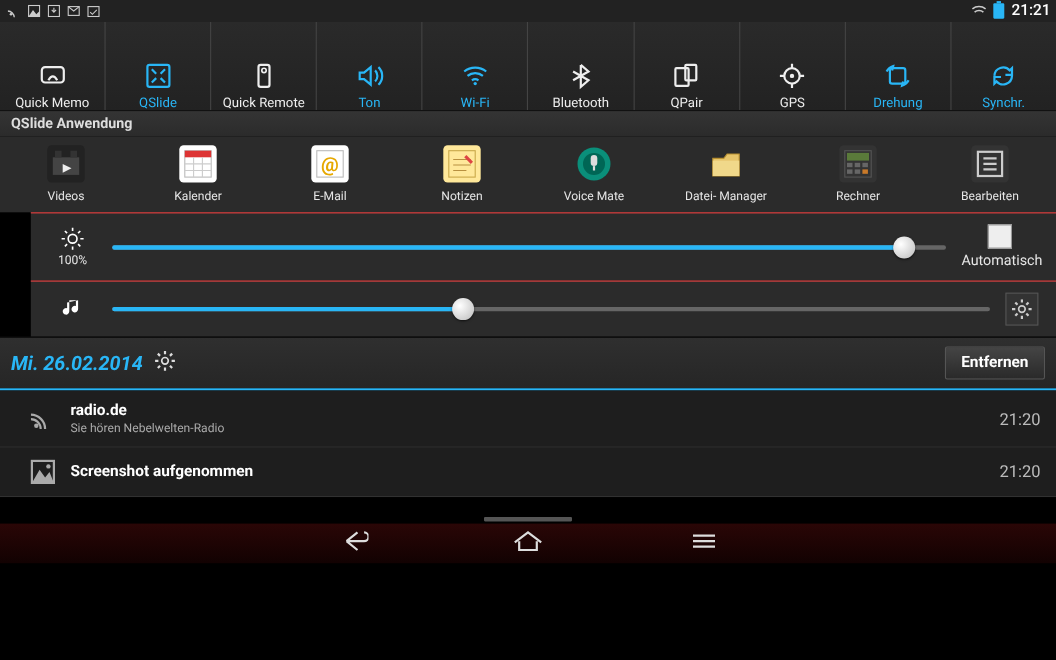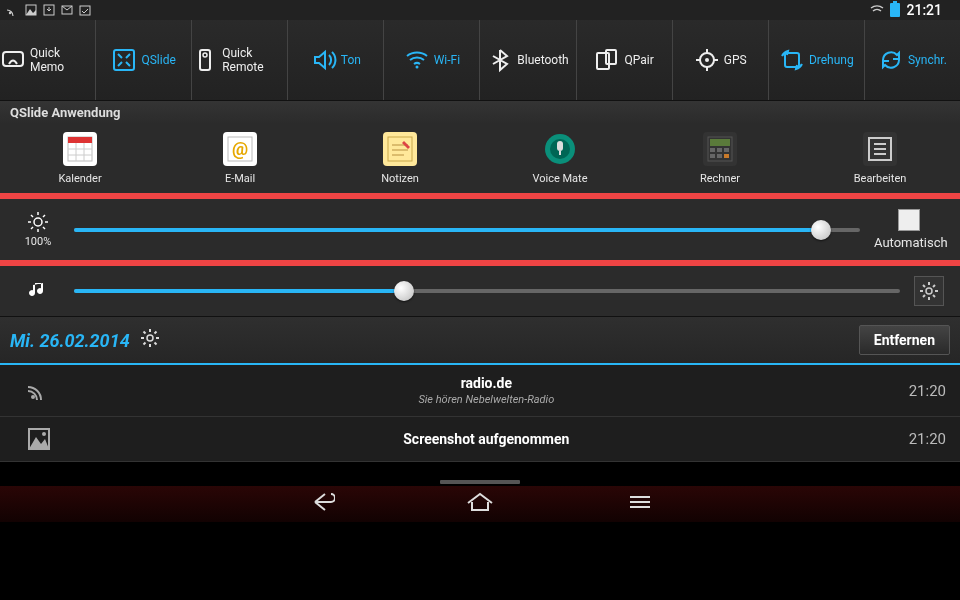--- a/index.html
+++ b/index.html
@@ -1,61 +1,61 @@
 <!DOCTYPE html>
 <html><head>
 <meta charset="utf-8">
 <style>
   * { box-sizing: border-box; margin: 0; padding: 0; font-family: -apple-system, "Segoe UI", Roboto, sans-serif; }
   body { width: 960px; height: 600px; background: #000; color: #e6e6e6; overflow: hidden; }
   
   
   .status-bar { height: 20px; background: #222; display: flex; align-items: center; font-size: 11px; }
   .status-left { display: flex; gap: 4px; padding-left: 6px; }
-  .status-right { margin-left: auto; display: flex; align-items: center; gap: 6px; padding-right: 18px; }
+  .status-right { margin-left: auto; display: flex; align-items: center; gap: 6px; padding-right: 5px; }
   .status-icon { width: 14px; height: 14px; display:inline-flex; align-items:center; justify-content:center; }
   .time { font-size: 14px; font-weight: 500; color: #fff; }
   
   
   .toggles { display: flex; background: linear-gradient(#2a2a2a,#222); border-bottom: 1px solid #111; }
-  .toggle { flex: 1; height: 80px; border-right: 1px solid #444; display: flex; flex-direction: row; align-items: center; justify-content: center; gap: 4px; font-size: 12px; color: #eee; cursor: pointer; }
+  .toggle { flex: 1; height: 80px; border-right: 1px solid #444; display: flex; flex-direction: column; align-items: center; justify-content: flex-end; gap: 4px; font-size: 12px; color: #eee; cursor: pointer; }
   .toggle:last-child { border-right: none; }
   .toggle.active { color: #29b6f6; }
   .toggle .ticon { width: 26px; height: 26px; display:flex; align-items:center; justify-content:center; }
   
   
   .section-title { background: linear-gradient(#343434,#2b2b2b); padding: 4px 10px; font-size: 13px; font-weight: bold; color: #ddd; }
   .apps { display: flex; background: #2b2b2b; padding: 8px 0; }
   .app { flex: 1; display: flex; flex-direction: column; align-items: center; gap: 6px; font-size: 11px; cursor: pointer; }
   .app-icon { width: 34px; height: 34px; border-radius: 4px; display:flex; align-items:center; justify-content:center; font-size:18px; }
   
   
-  .slider-row { display: flex; align-items: center; background: #2b2b2b; padding: 10px 16px; gap: 14px; border-top: 6px solid #ef4444; }
+  .slider-row { display: flex; align-items: center; background: #2b2b2b; padding: 10px 16px; gap: 14px; border-top: 1px solid #ef4444; margin-left: 28px; }
   .slider-label { width: 44px; text-align: center; font-size: 11px; }
   .slider-label svg { display:block; margin:0 auto 2px; }
   .slider { flex: 1; position: relative; height: 20px; }
   .track { position:absolute; top:8px; left:0; right:0; height:4px; background:#666; border-radius:2px; }
   .fill { position:absolute; top:8px; left:0; height:4px; background:#29b6f6; border-radius:2px; }
   .thumb { position:absolute; top:0; width:20px; height:20px; background:radial-gradient(circle at 35% 35%, #fff,#bbb); border-radius:50%; margin-left:-10px; box-shadow:0 1px 2px rgba(0,0,0,.6); }
   .auto-toggle { width: 70px; text-align:center; font-size: 13px; }
   .checkbox { width:22px; height:22px; background:#eee; margin:0 auto 4px; border:1px solid #999; }
   .gear-btn { width:30px; height:30px; background:#333; border:1px solid #555; display:flex; align-items:center; justify-content:center; cursor:pointer; }
   
   
   .date-row { background: linear-gradient(#2f2f2f,#262626); padding: 8px 10px; display:flex; align-items:center; border-top:1px solid #111; border-bottom:2px solid #29b6f6; }
   .date-text { color:#29b6f6; font-size:18px; font-weight:bold; font-style:italic;text-align:center; }
   .date-gear { margin-left:10px; cursor:pointer; }
   .btn-clear { margin-left:auto; background:linear-gradient(#444,#2a2a2a); border:1px solid #555; color:#fff; padding:6px 14px; font-size:14px; font-weight:bold; border-radius:2px; cursor:pointer; }
   
   
-  .notif { display:flex; align-items:center; padding:10px 14px; background:#1e1e1e; border-bottom:1px solid #333;text-align:center; }
+  .notif { display:flex; align-items:center; padding:10px 14px; background:#1e1e1e; border-bottom:1px solid #333; }
   .notif-icon { width:50px; display:flex; justify-content:center; }
   .notif-body { flex:1; }
   .notif-title { font-size:14px; font-weight:bold; color:#fff; }
-  .notif-sub { font-size:11px; color:#aaa; margin-top:2px;font-style:italic; }
+  .notif-sub { font-size:11px; color:#aaa; margin-top:2px; }
   .notif-time { font-size:15px; color:#bbb; }
   
   .gap { height:16px; background:#000; }
   
   
   .nav-handle { height:8px; background:#000; display:flex; justify-content:center; align-items:center; }
   .nav-handle .grip { width:80px; height:4px; background:#555; border-radius:1px; }
   .nav { height:36px; background: linear-gradient(#2a0606,#120202); display:flex; justify-content:center; align-items:center; gap:130px; }
   .nav-btn { cursor:pointer; }
   
@@ -200,20 +200,31 @@
           <path d="M5 13a8 8 0 0 1 14-5l2-2v6h-6M21 13a8 8 0 0 1-14 5l-2 2v-6h6" fill="none" stroke="currentColor" stroke-width="2"></path>
         </svg>
       </span>
       <span>Synchr.</span>
     </div>
   </div>
 
 <div class="section-title">QSlide Anwendung</div>
 <div class="apps" id="apps">
     <div class="app">
+      <div class="app-icon" style="background:#222">
+        <svg width="28" height="28">
+          <rect x="2" y="8" width="24" height="16" fill="#444"></rect>
+          <rect x="4" y="2" width="6" height="6" fill="#333"></rect>
+          <rect x="18" y="2" width="6" height="6" fill="#333"></rect>
+          <polygon points="11,14 11,22 19,18" fill="#eee"></polygon>
+        </svg>
+      </div>
+      <span>Videos</span>
+    </div>
+    <div class="app">
       <div class="app-icon" style="background:#fff">
         <svg width="28" height="28">
           <rect x="2" y="2" width="24" height="24" fill="#fff" stroke="#bbb"></rect>
           <rect x="2" y="2" width="24" height="6" fill="#d33"></rect>
           <line x1="2" y1="14" x2="26" y2="14" stroke="#ccc"></line>
           <line x1="2" y1="20" x2="26" y2="20" stroke="#ccc"></line>
           <line x1="10" y1="8" x2="10" y2="26" stroke="#ccc"></line>
           <line x1="18" y1="8" x2="18" y2="26" stroke="#ccc"></line>
         </svg>
       </div>
@@ -243,20 +254,29 @@
     <div class="app">
       <div class="app-icon" style="background:transparent">
         <svg width="32" height="32">
           <circle cx="16" cy="16" r="15" fill="#0a8f7a"></circle>
           <circle cx="16" cy="16" r="10" fill="#065"></circle>
           <rect x="13" y="8" width="6" height="10" rx="3" fill="#ddd"></rect>
           <rect x="15" y="18" width="2" height="4" fill="#ddd"></rect>
         </svg>
       </div>
       <span>Voice Mate</span>
+    </div>
+    <div class="app">
+      <div class="app-icon" style="background:transparent">
+        <svg width="32" height="30">
+          <path d="M4 10h10l3-4h11v20H4z" fill="#e6c46a" stroke="#b89030"></path>
+          <rect x="4" y="12" width="24" height="14" fill="#f0d88a"></rect>
+        </svg>
+      </div>
+      <span>Datei- Manager</span>
     </div>
     <div class="app">
       <div class="app-icon" style="background:#333">
         <svg width="28" height="28">
           <rect x="2" y="2" width="24" height="24" fill="#333" stroke="#555"></rect>
           <rect x="4" y="4" width="20" height="7" fill="#5a7a3a"></rect>
           <g fill="#666">
             <rect x="4" y="13" width="5" height="4"></rect>
             <rect x="11" y="13" width="5" height="4"></rect>
             <rect x="18" y="13" width="5" height="4"></rect>

